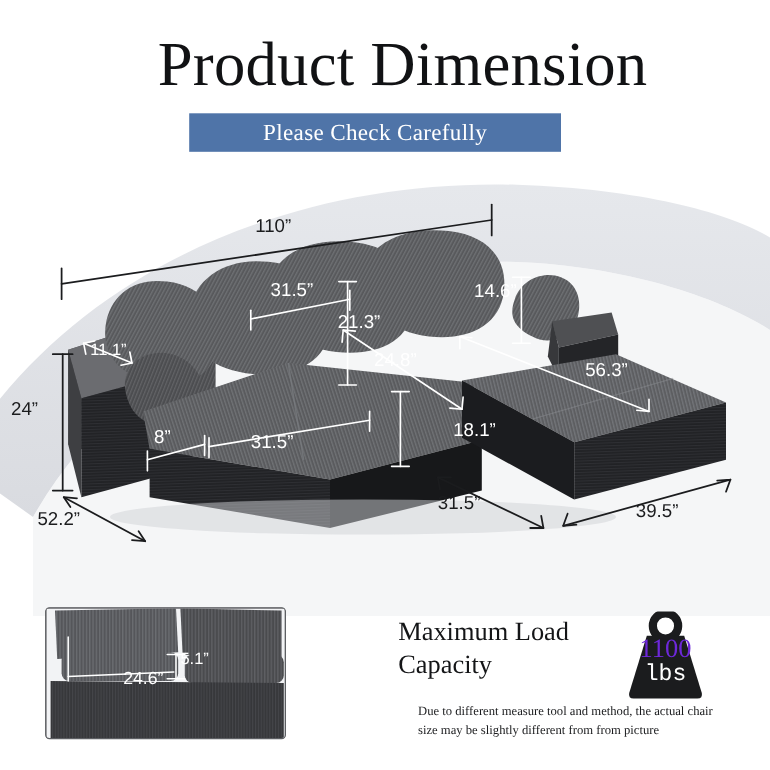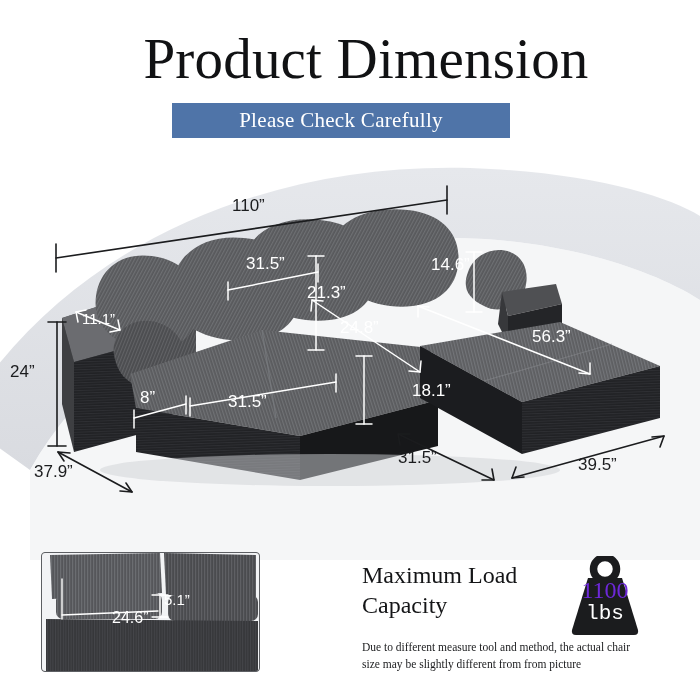--- a/index.html
+++ b/index.html
@@ -56,21 +56,21 @@
   }
   .inset-frame svg{position:absolute;left:0;top:0;}
 
   
   .maxload{
     position:absolute;left:362px;top:560px;width:210px;
     font-family:"Liberation Serif", serif;
     font-size:24px;line-height:30px;color:#141517;
   }
   .disclaimer{
-    position:absolute;left:362px;top:639px;width:305px;
+    position:absolute;left:380px;top:639px;width:305px;
     font-family:"Liberation Serif", serif;
     font-size:11.5px;line-height:17px;color:#1a1b1d;
   }
   .weight-badge{
     position:absolute;left:566px;top:556px;width:78px;height:80px;
   }
   .weight-badge .num{
     position:absolute;left:0;top:22px;width:78px;text-align:center;
     font-family:"Liberation Serif", serif;font-size:24px;color:#6d28d9;line-height:1;
   }
@@ -258,21 +258,21 @@
           <path d="M 512 478 l 12 -1 M 512 478 l 4 -11"></path>
           <path d="M 664 436 l -12 1 M 664 436 l -4 11"></path>
         </g>
       </g>
     </svg>
 
     <div class="dim dim-d" style="left:232px;top:196px;font-size:17px;">110”</div>
 
     <div class="dim dim-d" style="left:10px;top:362px;font-size:17px;">24”</div>
 
-    <div class="dim dim-d" style="left:34px;top:462px;font-size:17px;">37.9”</div>
+    <div class="dim dim-d" style="left:34px;top:462px;font-size:17px;">52.2”</div>
 
     <div class="dim dim-w" style="left:246px;top:254px;font-size:17px;">31.5”</div>
 
     <div class="dim dim-w" style="left:307px;top:283px;font-size:17px;">21.3”</div>
 
     <div class="dim dim-w" style="left:82px;top:310px;font-size:15px;">11.1”</div>
 
     <div class="dim dim-w" style="left:140px;top:388px;font-size:17px;">8”</div>
 
     <div class="dim dim-w" style="left:228px;top:392px;font-size:17px;">31.5”</div>

